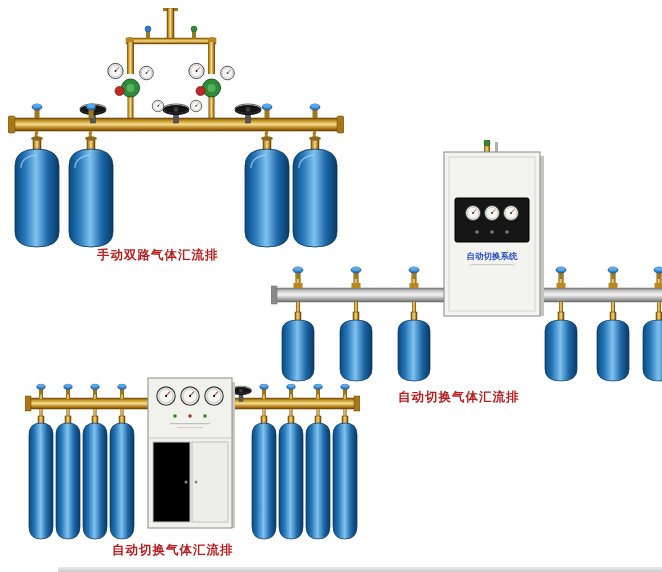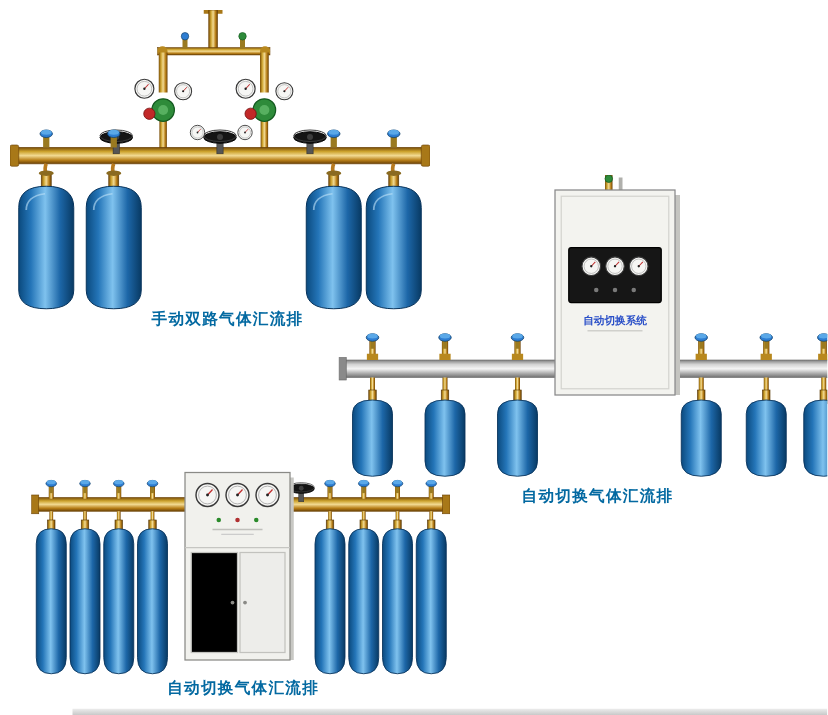--- a/index.html
+++ b/index.html
@@ -1,20 +1,20 @@
 <!DOCTYPE html>
 <html><head>
 <meta charset="utf-8">
 <style>
   html,body{margin:0;padding:0;background:#fff;}
   #screen{position:relative;width:662px;height:572px;background:#ffffff;overflow:hidden;
           font-family:"Liberation Sans",sans-serif;}
   .assembly{position:absolute;}
   .caption{position:absolute;font:bold 12.5px/16px "Liberation Sans",sans-serif;
-           color:#0369a1;text-align:center;letter-spacing:1px;white-space:nowrap;}
+           color:#b91c1c;letter-spacing:1px;white-space:nowrap;}
   svg text{font-family:"Liberation Sans",sans-serif;}
   .bottom-strip{position:absolute;left:58px;top:567px;width:604px;height:5px;
                 background:linear-gradient(#ececec,#c9c9c9);}
 </style>
 </head>
 <body>
 
 <div id="screen">
 
   <svg width="0" height="0" style="position:absolute" aria-hidden="true">

